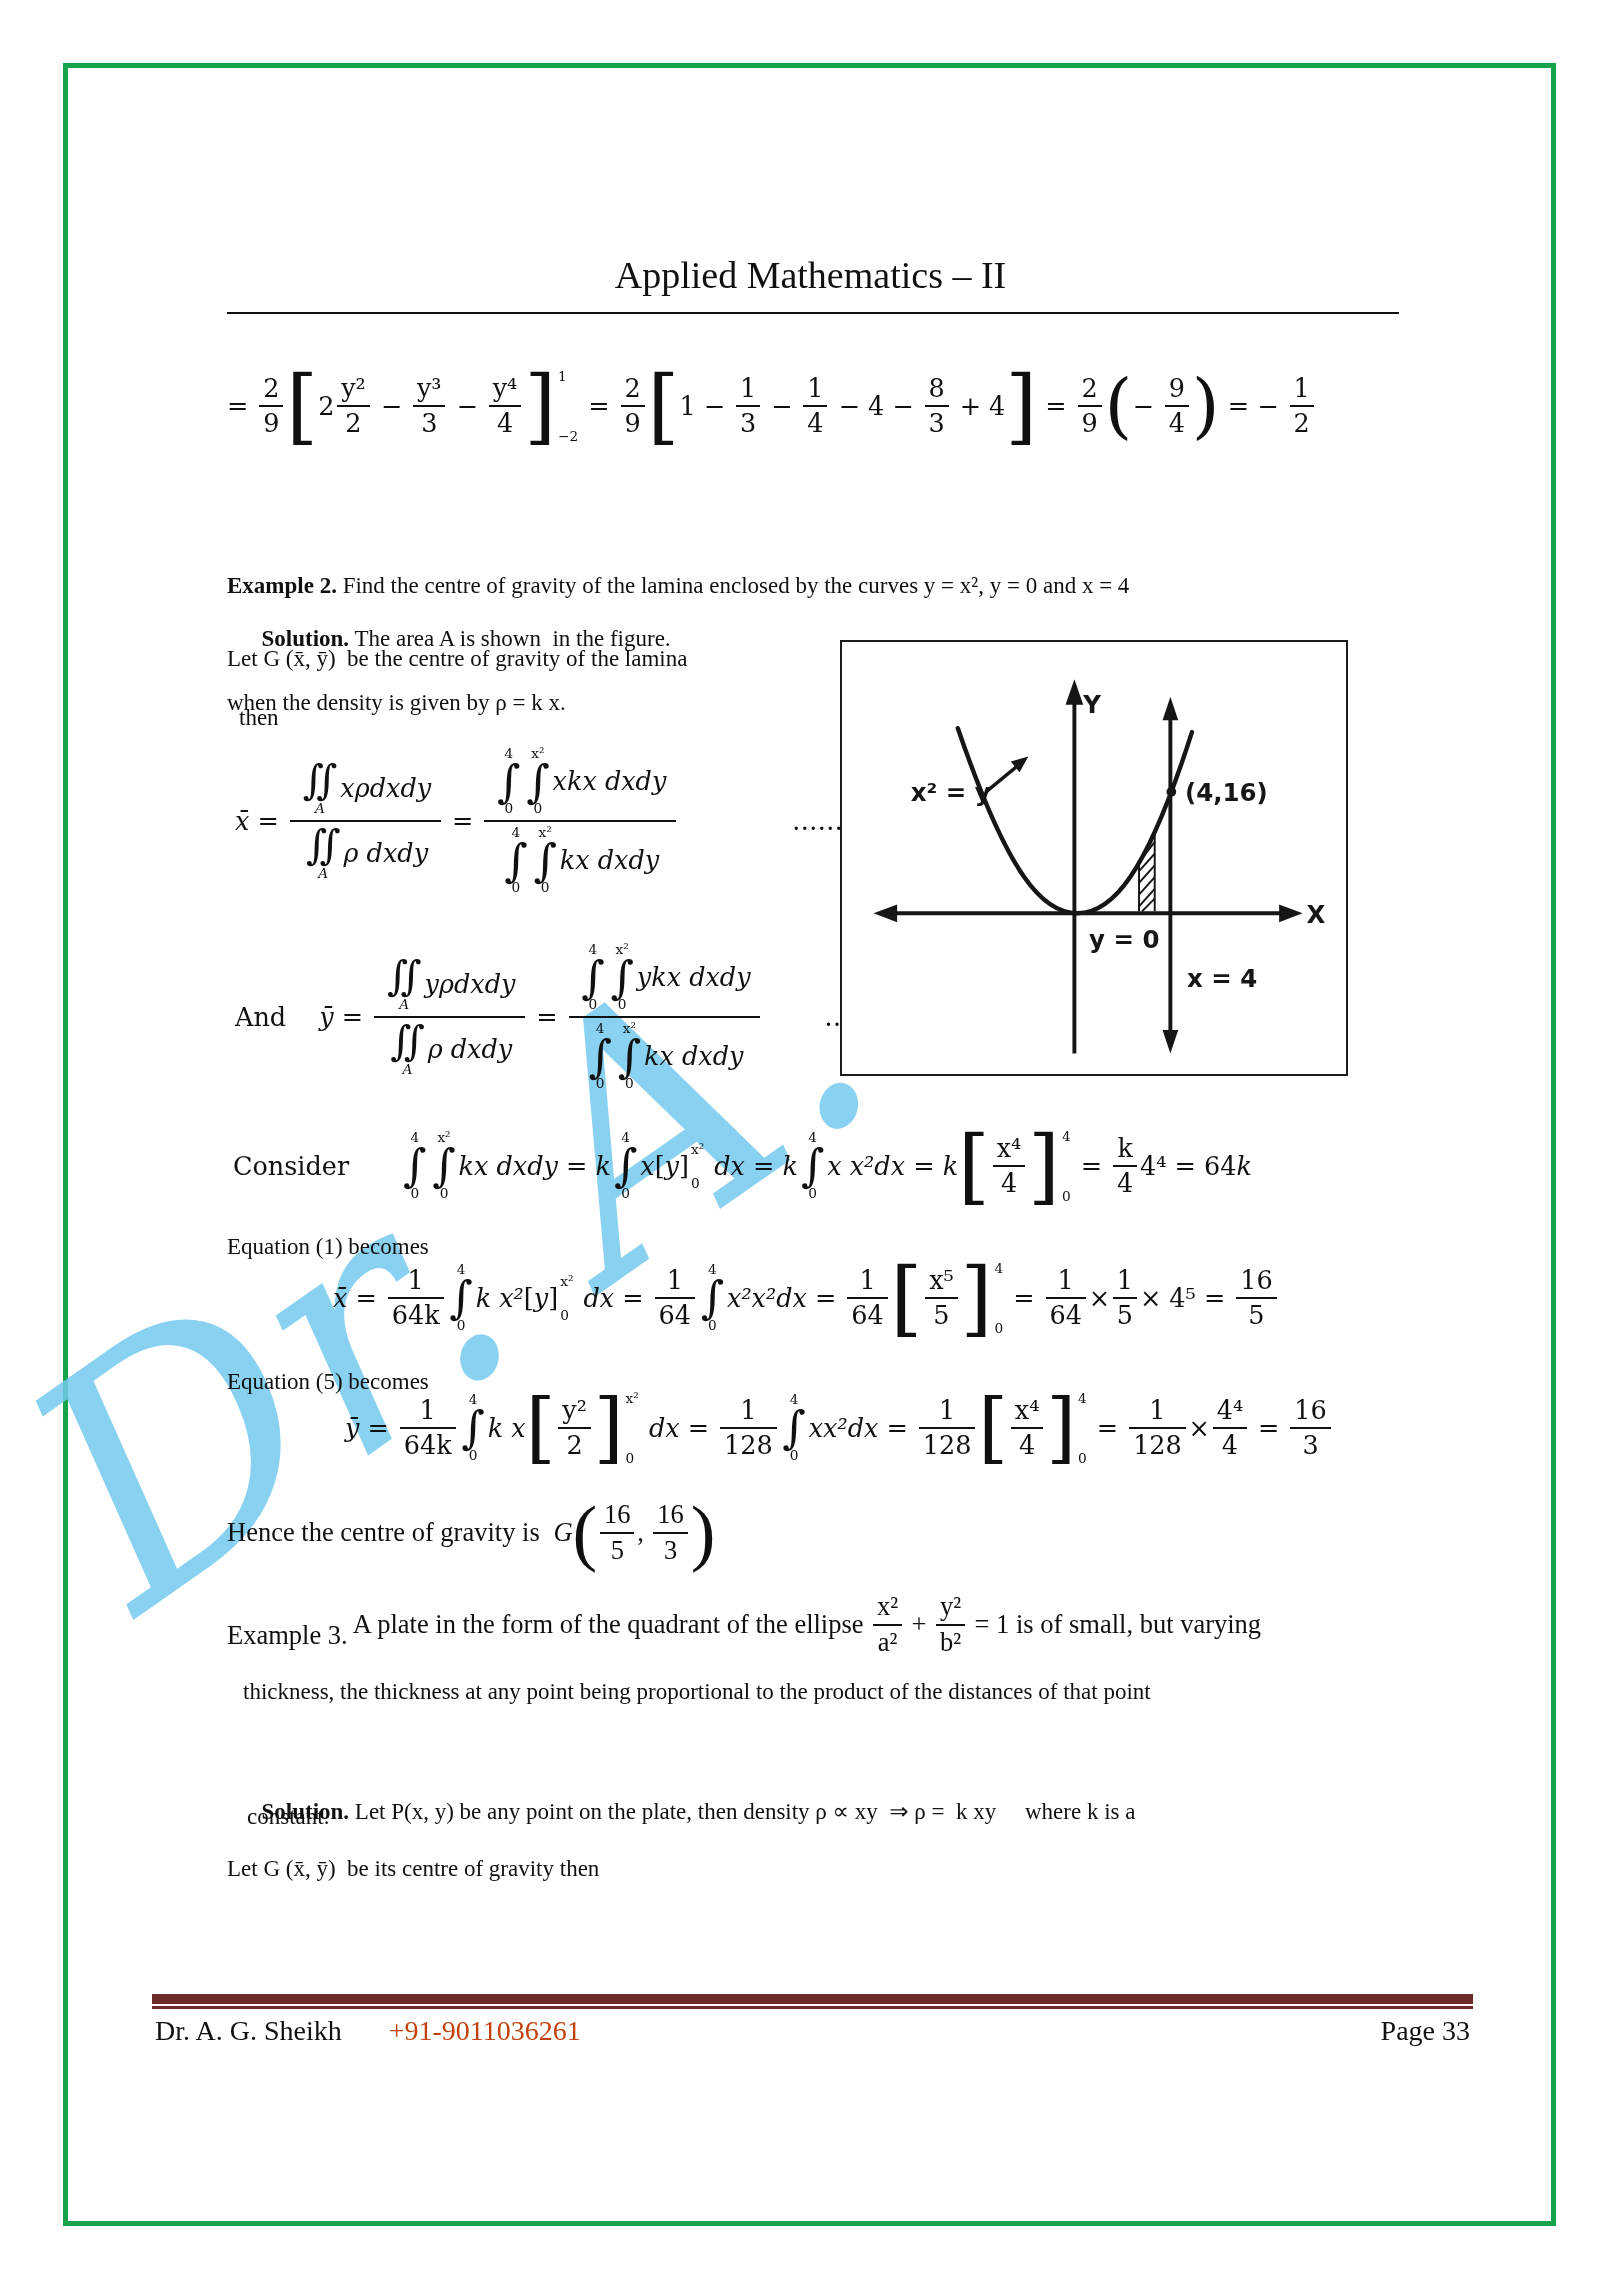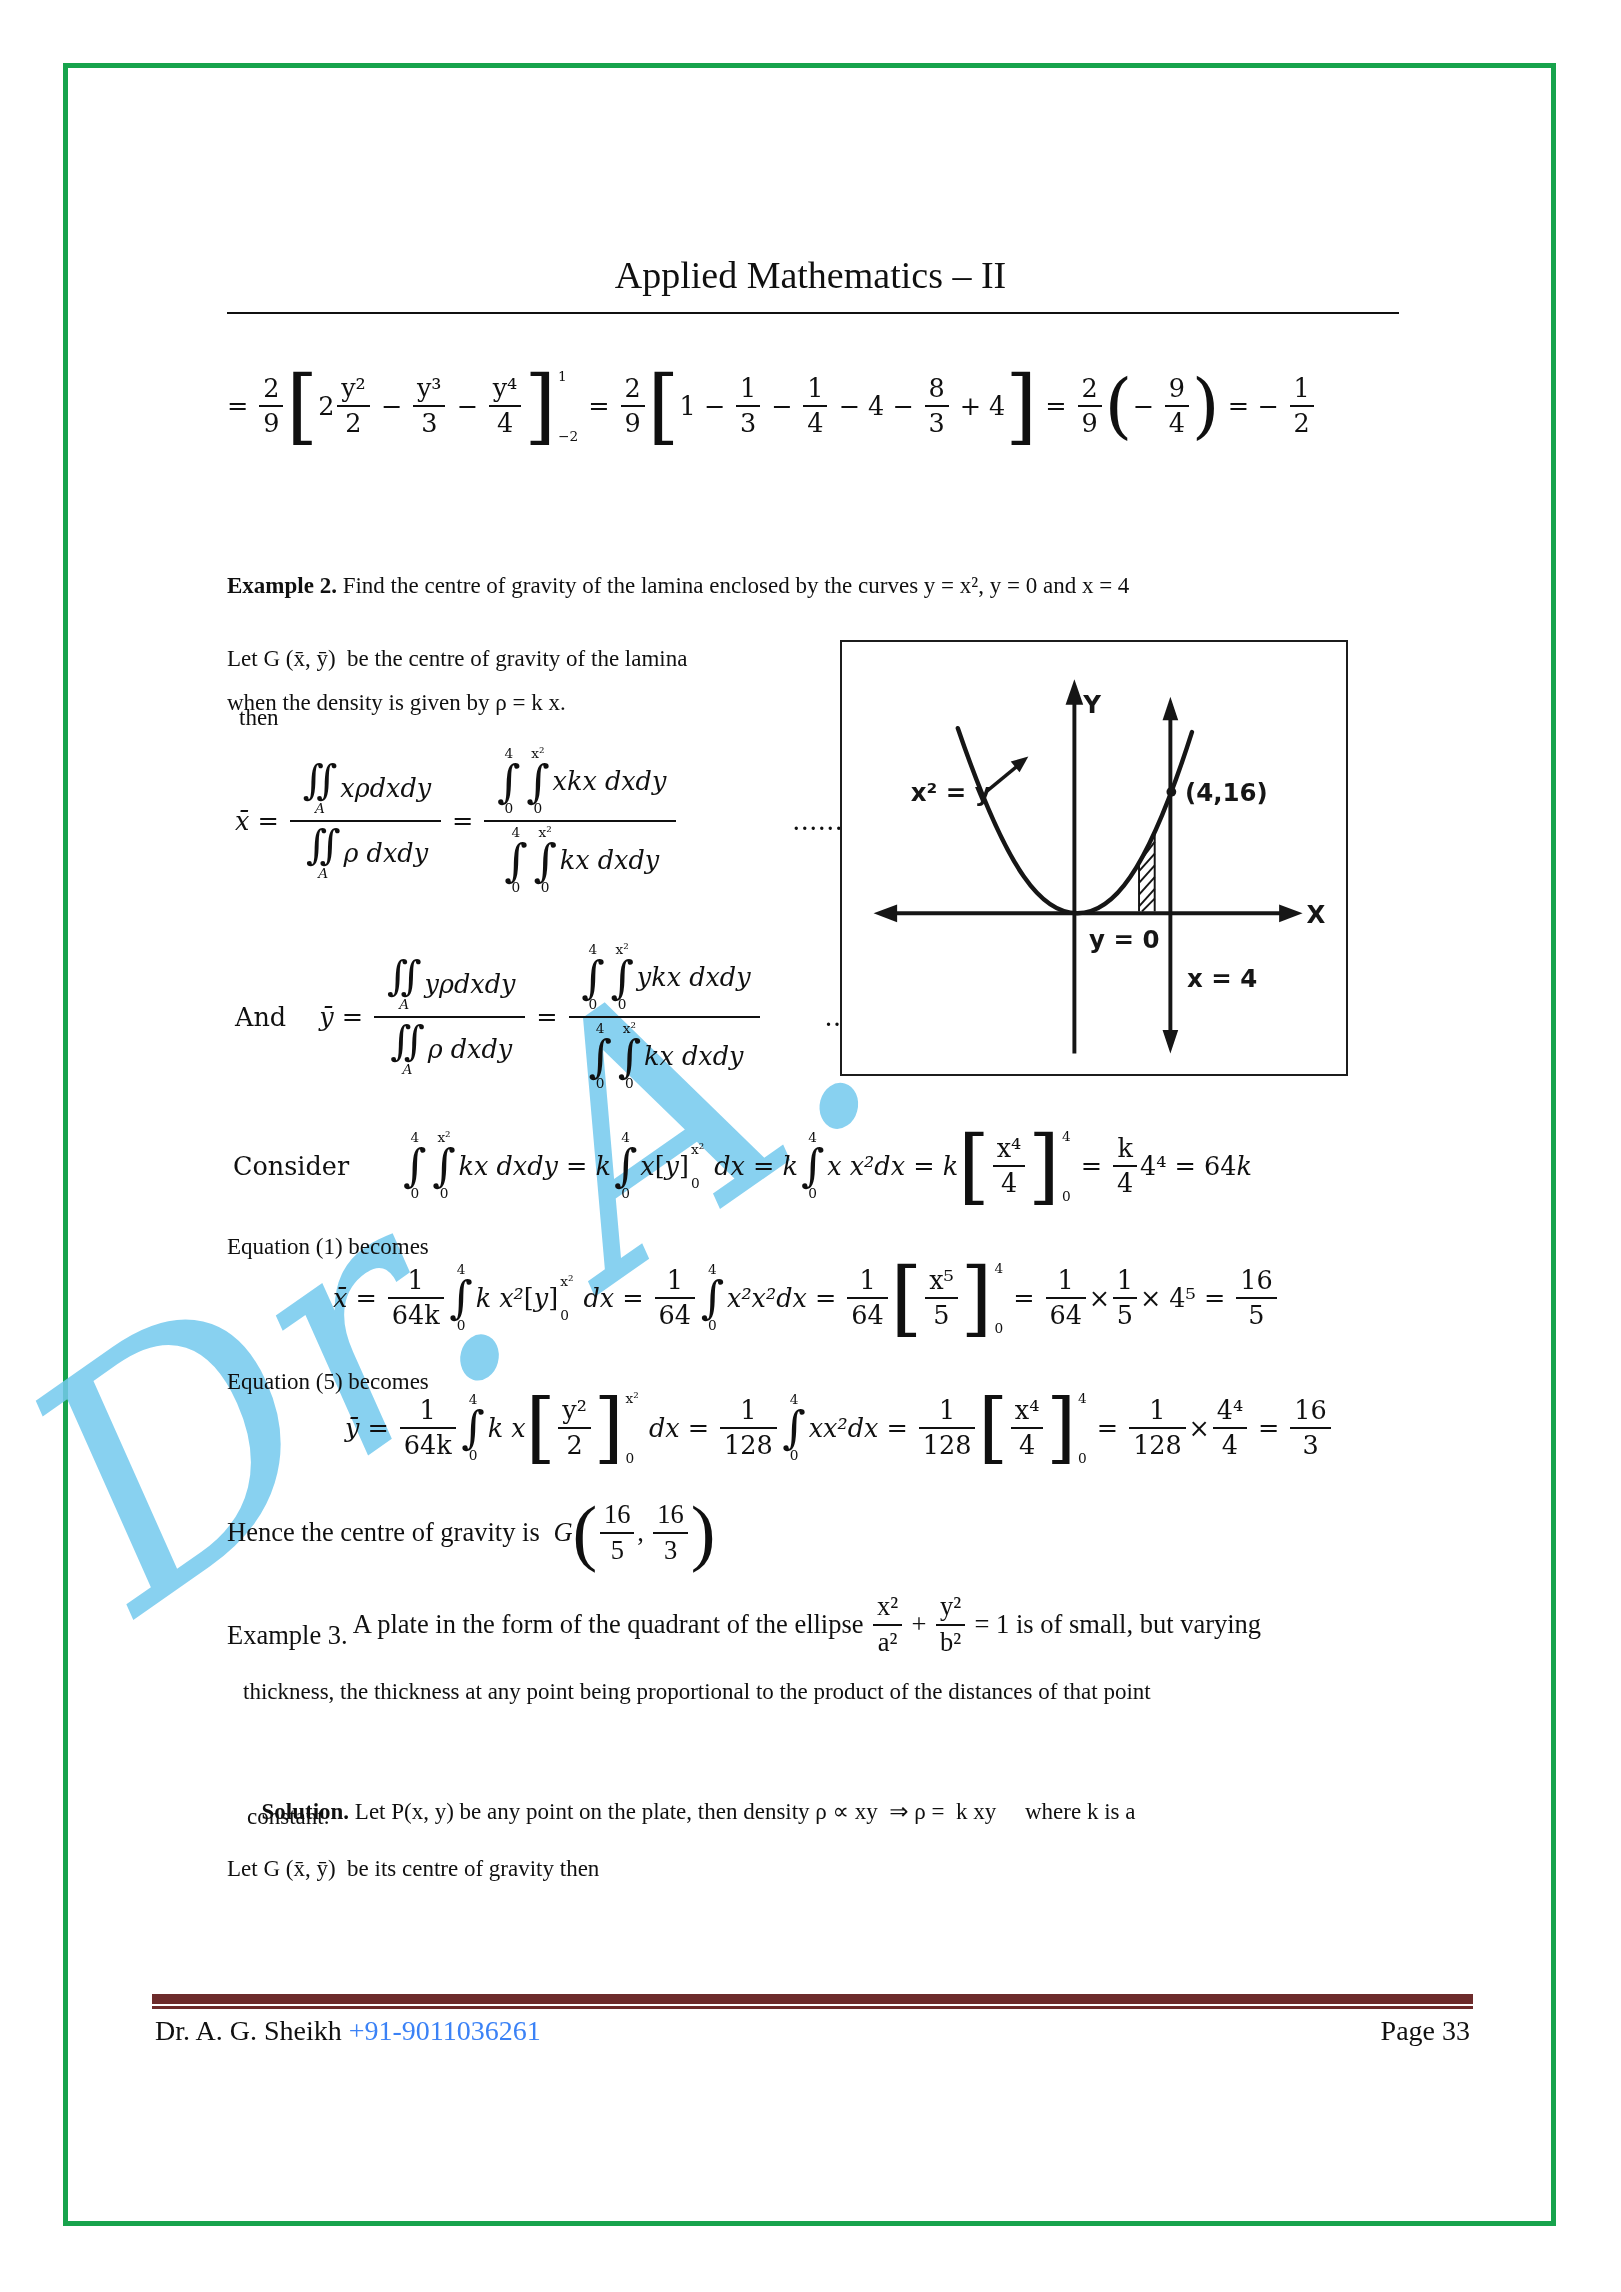--- a/index.html
+++ b/index.html
@@ -55,20 +55,23 @@
     <div class="hdr">Applied Mathematics – II</div>
     <div class="hrule" style="left:227px;top:312px;width:1172px;height:2px;"></div>
 
     <div class="eqrow" style="left:227px;top:365px;"><span class="mt">= </span><span class="frac"><span class="num">2</span><span class="den">9</span></span><span class="br" style="font-size: 3.2em;">[</span><span class="mt">2</span><span class="frac"><span class="num">y²</span><span class="den">2</span></span><span class="mt"> − </span><span class="frac"><span class="num">y³</span><span class="den">3</span></span><span class="mt"> − </span><span class="frac"><span class="num">y⁴</span><span class="den">4</span></span><span class="br" style="font-size: 3.2em;">]</span><span class="lim"><span>1</span><span>−2</span></span><span class="mt"> = </span><span class="frac"><span class="num">2</span><span class="den">9</span></span><span class="br" style="font-size: 3.2em;">[</span><span class="mt">1 − </span><span class="frac"><span class="num">1</span><span class="den">3</span></span><span class="mt"> − </span><span class="frac"><span class="num">1</span><span class="den">4</span></span><span class="mt"> − 4 − </span><span class="frac"><span class="num">8</span><span class="den">3</span></span><span class="mt"> + 4</span><span class="br" style="font-size: 3.2em;">]</span><span class="mt"> = </span><span class="frac"><span class="num">2</span><span class="den">9</span></span><span class="br" style="font-size: 2.8em;">(</span><span class="mt">− </span><span class="frac"><span class="num">9</span><span class="den">4</span></span><span class="br" style="font-size: 2.8em;">)</span><span class="mt"> = − </span><span class="frac"><span class="num">1</span><span class="den">2</span></span></div>
 
     <div class="para" style="left:227px;top:488px;">
       <div><b>Example 2.</b><span> Find the centre of gravity of the lamina enclosed by the curves y = x², y = 0 and x = 4</span></div>
       <div><span>when the density is given by ρ = k x.</span></div>
     </div>
 
+    <div class="para" style="left:227px;top:580px;">
+      <b>Solution.</b><span> The area A is shown  in the figure.</span>
+    </div>
 
     <div class="para" style="left:227px;top:639px;">Let G (x̄, ȳ)  be the centre of gravity of the lamina</div>
     <div class="para" style="left:239px;top:698px;">then</div>
 
     <div class="eqrow" style="left:235px;top:743px;"><span class="mi">x̄</span><span class="mt"> = </span><span class="frac"><span class="num rowc"><span class="icol"><span class="ig2">∬</span><span class="lm mi">A</span></span><span class="mi">xρdxdy</span></span><span class="den rowc"><span class="icol"><span class="ig2">∬</span><span class="lm mi">A</span></span><span class="mi">ρ dxdy</span></span></span><span class="mt"> = </span><span class="frac"><span class="num rowc"><span class="icol"><span class="lm">4</span><span class="ig">∫</span><span class="lm">0</span></span><span class="icol"><span class="lm">x²</span><span class="ig">∫</span><span class="lm">0</span></span><span class="mi">xkx dxdy</span></span><span class="den rowc"><span class="icol"><span class="lm">4</span><span class="ig">∫</span><span class="lm">0</span></span><span class="icol"><span class="lm">x²</span><span class="ig">∫</span><span class="lm">0</span></span><span class="mi">kx dxdy</span></span></span><span class="msp" style="width: 113px;"></span><span class="mt">………. (1)</span></div>
     <div class="eqrow" style="left:235px;top:939px;"><span class="mt">And</span><span class="msp" style="width: 33px;"></span><span class="mi">ȳ</span><span class="mt"> = </span><span class="frac"><span class="num rowc"><span class="icol"><span class="ig2">∬</span><span class="lm mi">A</span></span><span class="mi">yρdxdy</span></span><span class="den rowc"><span class="icol"><span class="ig2">∬</span><span class="lm mi">A</span></span><span class="mi">ρ dxdy</span></span></span><span class="mt"> = </span><span class="frac"><span class="num rowc"><span class="icol"><span class="lm">4</span><span class="ig">∫</span><span class="lm">0</span></span><span class="icol"><span class="lm">x²</span><span class="ig">∫</span><span class="lm">0</span></span><span class="mi">ykx dxdy</span></span><span class="den rowc"><span class="icol"><span class="lm">4</span><span class="ig">∫</span><span class="lm">0</span></span><span class="icol"><span class="lm">x²</span><span class="ig">∫</span><span class="lm">0</span></span><span class="mi">kx dxdy</span></span></span><span class="msp" style="width: 61px;"></span><span class="mt">………. (2)</span></div>
     <div class="eqrow" style="left:233px;top:1125px;"><span class="mt">Consider</span><span class="msp" style="width: 51px;"></span><span class="icol"><span class="lm">4</span><span class="ig">∫</span><span class="lm">0</span></span><span class="icol"><span class="lm">x²</span><span class="ig">∫</span><span class="lm">0</span></span><span class="mi">kx dxdy</span><span class="mt"> = </span><span class="mi">k</span><span class="icol"><span class="lm">4</span><span class="ig">∫</span><span class="lm">0</span></span><span class="mi">x</span><span class="mt">[</span><span class="mi">y</span><span class="mt">]</span><span class="lim small"><span>x²</span><span>0</span></span><span class="mi"> dx</span><span class="mt"> = </span><span class="mi">k</span><span class="icol"><span class="lm">4</span><span class="ig">∫</span><span class="lm">0</span></span><span class="mi">x x²dx</span><span class="mt"> = </span><span class="mi">k</span><span class="br" style="font-size: 3.2em;">[</span><span class="frac"><span class="num">x⁴</span><span class="den">4</span></span><span class="br" style="font-size: 3.2em;">]</span><span class="lim"><span>4</span><span>0</span></span><span class="mt"> = </span><span class="frac"><span class="num">k</span><span class="den">4</span></span><span class="mt">4⁴ = 64</span><span class="mi">k</span></div>
 
     <div class="para" style="left:227px;top:1227px;">Equation (1) becomes</div>
     <div class="eqrow" style="left:333px;top:1257px;"><span class="mi">x̄</span><span class="mt"> = </span><span class="frac"><span class="num">1</span><span class="den">64k</span></span><span class="icol"><span class="lm">4</span><span class="ig">∫</span><span class="lm">0</span></span><span class="mi">k x²</span><span class="mt">[</span><span class="mi">y</span><span class="mt">]</span><span class="lim small"><span>x²</span><span>0</span></span><span class="mi"> dx</span><span class="mt"> = </span><span class="frac"><span class="num">1</span><span class="den">64</span></span><span class="icol"><span class="lm">4</span><span class="ig">∫</span><span class="lm">0</span></span><span class="mi">x²x²dx</span><span class="mt"> = </span><span class="frac"><span class="num">1</span><span class="den">64</span></span><span class="br" style="font-size: 3.2em;">[</span><span class="frac"><span class="num">x⁵</span><span class="den">5</span></span><span class="br" style="font-size: 3.2em;">]</span><span class="lim"><span>4</span><span>0</span></span><span class="mt"> = </span><span class="frac"><span class="num">1</span><span class="den">64</span></span><span class="mt">×</span><span class="frac"><span class="num">1</span><span class="den">5</span></span><span class="mt">× 4⁵ = </span><span class="frac"><span class="num">16</span><span class="den">5</span></span></div>
@@ -126,18 +129,18 @@
           <text x="350" y="162">(4,16)</text>
           <text x="252" y="312">y = 0</text>
           <text x="352" y="352">x = 4</text>
         </g>
       </svg>
     </div>
 
     <div class="footer-bar" style="top: 1994px; height: 9.8px; background: rgb(109, 43, 43);"></div>
     <div class="footer-bar" style="top: 2006px; height: 2.9px; background: rgb(109, 43, 43);"></div>
     <div class="footer-text">
-      <span><span>Dr. A. G. Sheikh</span><span id="footer-phone" style="color: #3b82f6;">  +91-9011036261</span></span>
+      <span><span>Dr. A. G. Sheikh</span><span id="footer-phone" style="color: #c2410c; margin-left: 40px;">  +91-9011036261</span></span>
       <span>Page 33</span>
     </div>
   </div>
 </div>
 
 
 </body></html>

